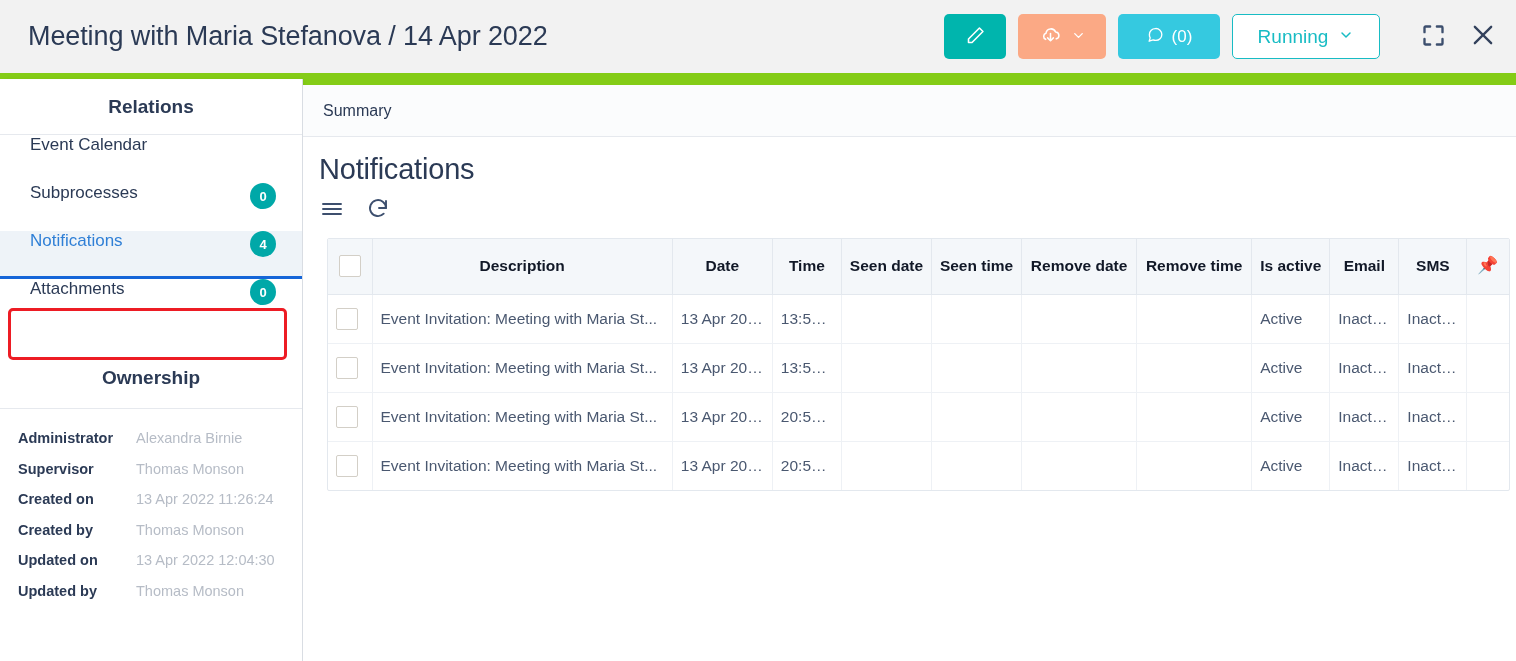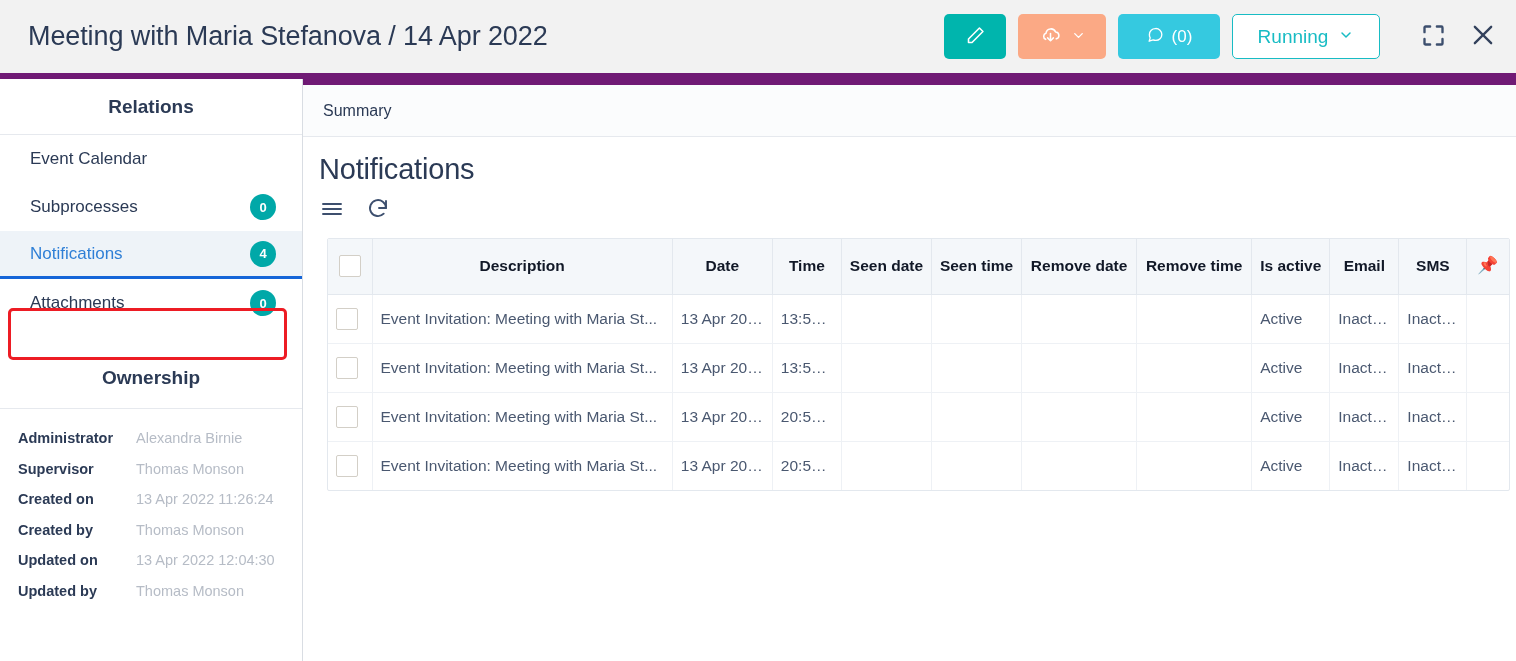--- a/index.html
+++ b/index.html
@@ -10,21 +10,21 @@
     overflow: hidden;
     background: #ffffff;
     font-family: "Liberation Sans", sans-serif;
     -webkit-font-smoothing: antialiased;
   }
 
   #app {
     position: relative;
     width: 1516px;
     height: 477px;
-    background: #701a75;
+    background: #84cc16;
   }
 
   
   .topbar {
     position: absolute;
     left: 0; top: 0;
     width: 1516px;
     height: 73px;
     background: #f2f2f2;
     display: flex;
@@ -122,21 +122,21 @@
   .sb-section-title.ownership {
     border-bottom: 1px solid #e6e9ee;
     border-top: none;
     height: 62px;
     margin-top: 20px;
   }
 
   .sb-item {
     height: 48px;
     display: flex;
-    align-items: center;
+    align-items: flex-start;
     padding: 0 26px 0 30px;
     font-size: 17px;
     color: #2b3a55;
     cursor: pointer;
     position: relative;
     background: transparent;
   }
   .sb-item .sb-label { flex: 1 1 auto; }
 
   .sb-item.active {

